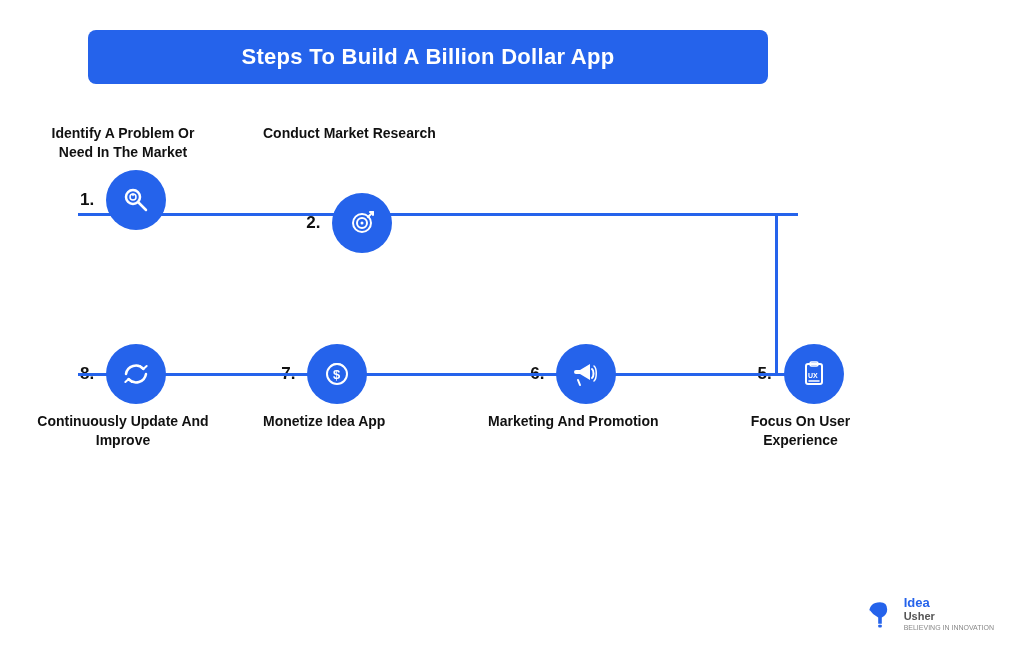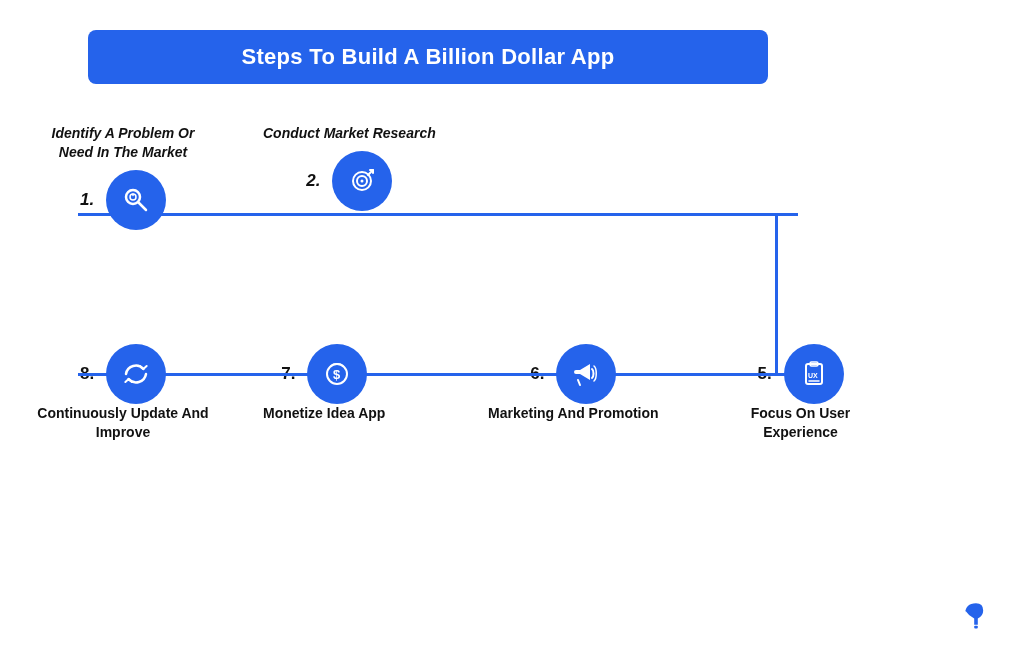--- a/index.html
+++ b/index.html
@@ -123,21 +123,20 @@
       z-index: 1;
     }
 
     
     .step-top {
       position: absolute;
       top: 0;
       display: flex;
       flex-direction: column;
       align-items: center;
-      font-style: italic;
     }
 
     .step-top .label {
       font-size: 14px;
       font-weight: 600;
       color: #111;
       text-align: center;
       line-height: 1.35;
       margin-bottom: 8px;
       max-width: 180px;
@@ -164,32 +163,33 @@
       flex-direction: column;
       align-items: center;
     }
 
     .step-bottom .label {
       font-size: 14px;
       font-weight: 600;
       color: #111;
       text-align: center;
       line-height: 1.35;
+      margin-top: 8px;
       max-width: 180px;
     }
 
     .step-bottom .num-circle {
       display: flex;
       align-items: center;
       gap: 2px;
     }
 
     
     .s1 { left: 65px; }
-    .s2 { left: 295px; }
+    .s2 { left: 295px; gap: 42px; }
     .s3 { left: 520px; }
     .s4 { left: 745px; }
 
     
     .s5 { left: 745px; }
     .s6 { left: 520px; }
     .s7 { left: 295px; }
     .s8 { left: 65px; }
   </style>
 </head>
@@ -304,14 +304,19 @@
       <div class="label">Continuously Update And Improve</div>
     </div>
 
   </div>
 
   <div class="logo">
     <svg class="logo-icon" viewBox="0 0 40 40" xmlns="http://www.w3.org/2000/svg">
       <path d="M8 20 Q8 8 20 8 Q28 8 28 16 Q28 22 22 25 L22 32 L18 32 L18 25 Q12 22 8 16Z" fill="#2563eb"></path>
       <rect x="18" y="33" width="4" height="3" rx="1" fill="#2563eb"></rect>
     </svg>
+    <div class="logo-text">
+      <span>Idea</span>
+      <span>Usher</span>
+      <span style="font-size:7px; color:#888; font-weight:400;">BELIEVING IN INNOVATION</span>
+    </div>
   </div>
 </div>
 
 </body></html>

